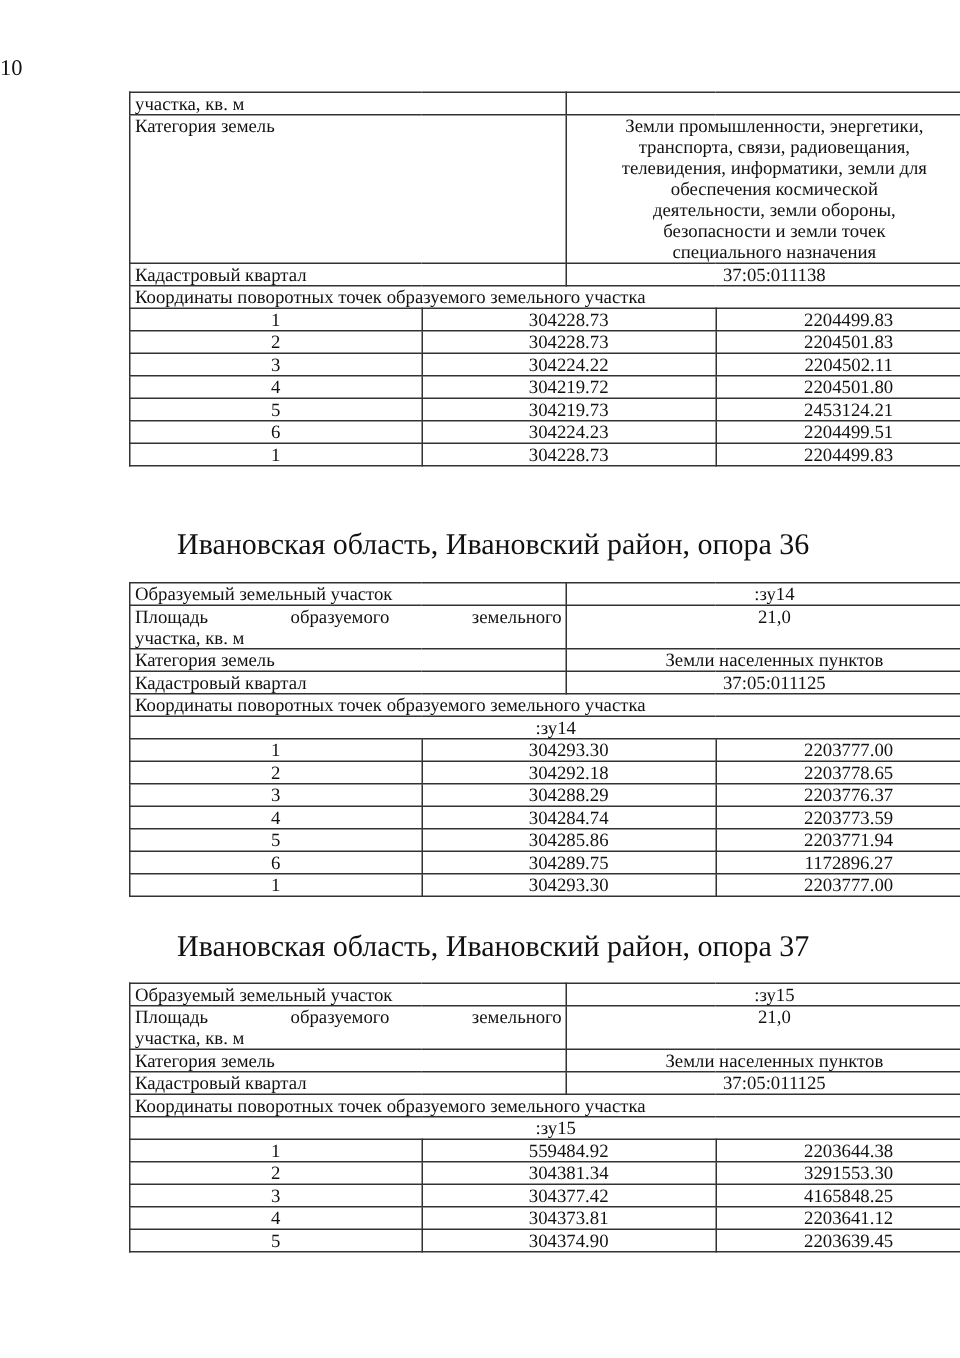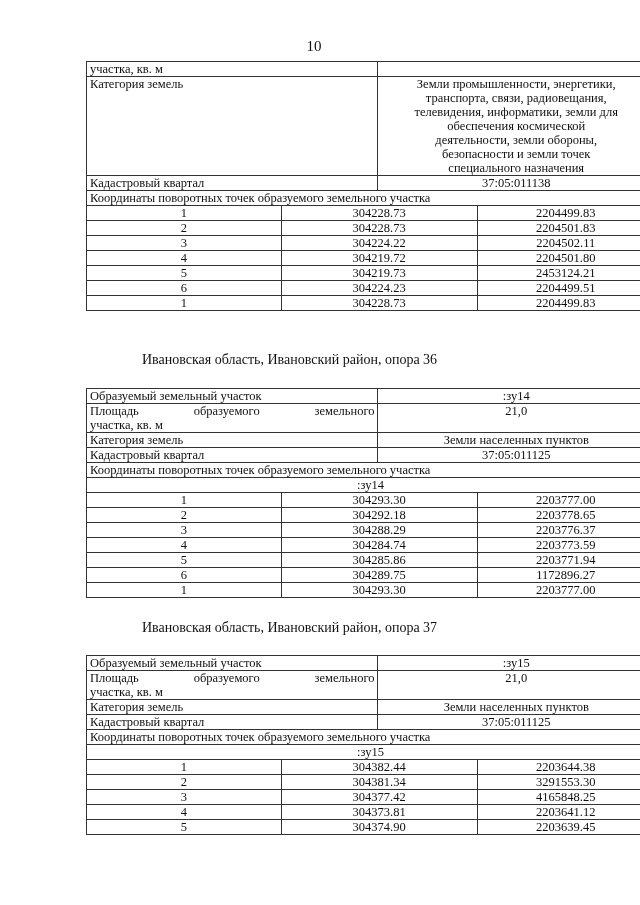--- a/index.html
+++ b/index.html
@@ -1,23 +1,23 @@
 <!DOCTYPE html>
 <html><head>
 <meta charset="utf-8">
 <style>
   html, body { margin: 0; padding: 0; background: #ffffff; }
   body { width: 640px; height: 905px; position: relative; overflow: hidden;
          font-family: "Liberation Serif", serif; color: #111; }
-  .page-num { position: absolute; top: 38px; left: 0; width: 628px; text-align: center; font-size: 15px; }
+  .page-num { position: absolute; top: 38px; left: 0; width: 628px; text-align: left; font-size: 15px; }
   table { position: absolute; left: 86px; width: 569px; border-collapse: collapse; font-size: 12.5px; line-height: 14px; }
   td { border: 1px solid #333; padding: 0 3px; vertical-align: top; }
   td.c { text-align: center; }
   td.l { text-align: left; }
-  .heading { position: absolute; left: 142px; font-size: 14px; }
+  .heading { position: absolute; left: 118px; font-size: 20px; }
   .coord td { height: 14px; }
 </style>
 </head>
 <body>
 
 <div class="page-num">10</div>
 
 <table style="top:61px;">
   <colgroup>
       <col style="width:169px">
@@ -198,21 +198,21 @@
     <td colspan="2" class="c">37:05:011125</td>
   </tr>
   <tr>
         <td colspan="4" class="l">Координаты поворотных точек образуемого земельного участка</td>
       </tr>
   <tr>
         <td colspan="4" class="c">:зу15</td>
       </tr>
   <tr class="coord">
         <td class="c">1</td>
-        <td colspan="2" class="c">304382.44</td>
+        <td colspan="2" class="c">559484.92</td>
         <td class="c">2203644.38</td>
       </tr>
   <tr class="coord">
         <td class="c">2</td>
         <td colspan="2" class="c">304381.34</td>
         <td class="c">3291553.30</td>
       </tr>
   <tr class="coord">
         <td class="c">3</td>
         <td colspan="2" class="c">304377.42</td>

